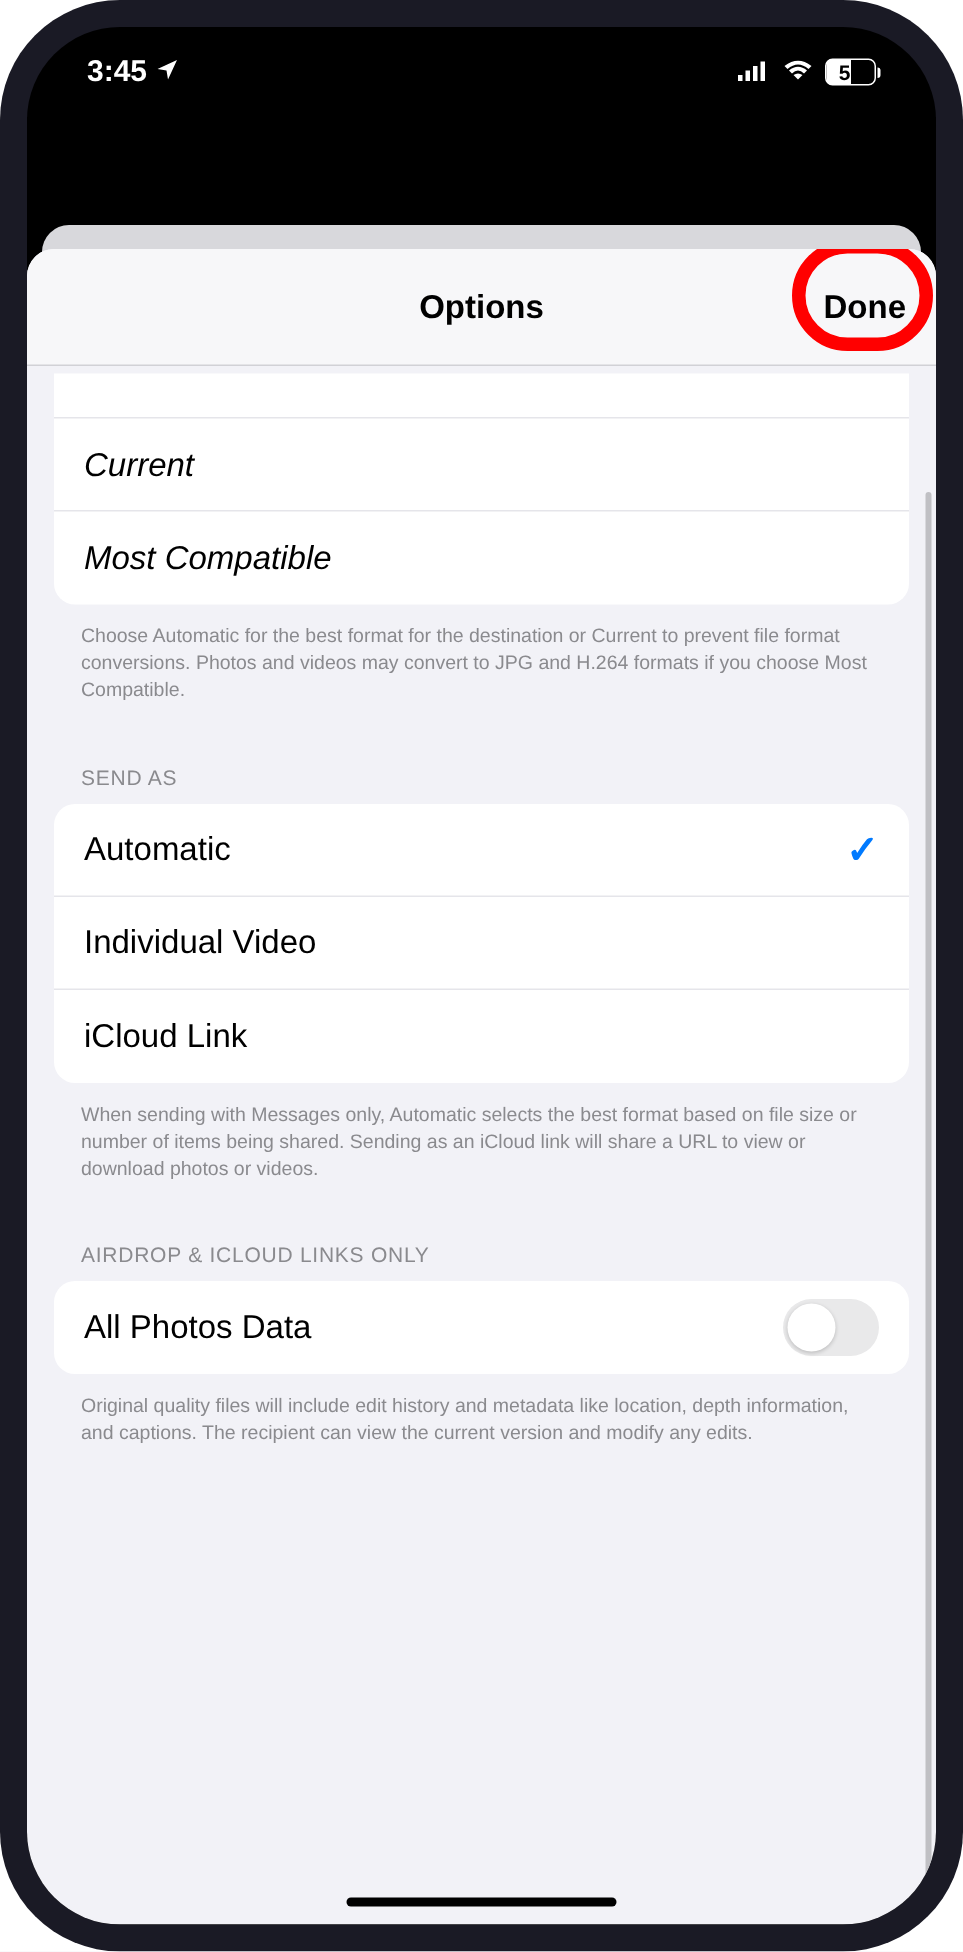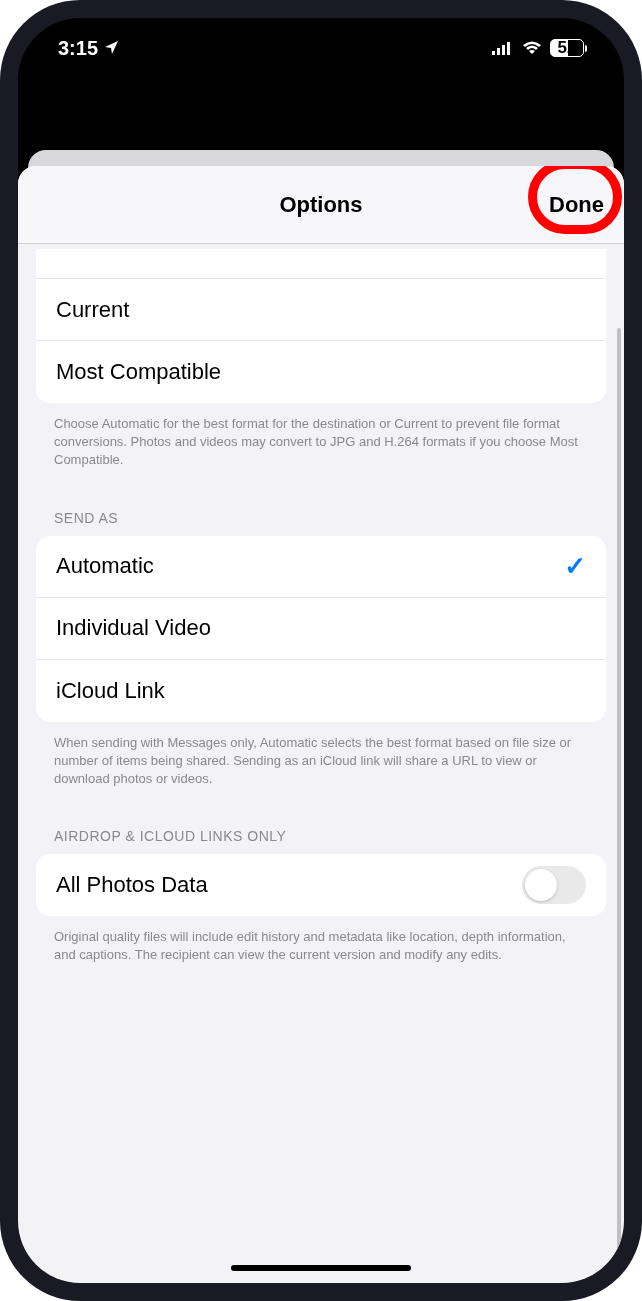--- a/index.html
+++ b/index.html
@@ -127,20 +127,21 @@
     }
     .list {
       background: #fff;
       border-radius: 14px;
       overflow: hidden;
     }
     .list.cutoff-top {
       border-top-left-radius: 0;
       border-top-right-radius: 0;
       margin-top: -1px;
+      font-style: italic;
     }
     .row {
       min-height: 62px;
       padding: 0 20px;
       display: flex;
       align-items: center;
       justify-content: space-between;
       font-size: 22px;
       color: #000;
       border-bottom: 0.5px solid #e5e5ea;
@@ -190,21 +191,21 @@
       height: 980px;
       background: #c0c0c4;
       border-radius: 2px;
     }
     .battery-box {
       display: inline-flex;
       align-items: center;
       border: 1.5px solid #fff;
       border-radius: 5px;
       padding: 1px 2px;
-      font-size: 17px;
+      font-size: 14px;
       font-weight: 700;
       background: linear-gradient(to right, #fff 52%, transparent 52%);
       color: #000;
       width: 34px;
       height: 18px;
       justify-content: center;
       position: relative;
     }
     .battery-box::after {
       content: "";
@@ -219,21 +220,21 @@
   </style>
 </head>
 <body>
 
 <div class="phone-frame">
   <div class="phone-screen">
     <div class="dynamic-island"></div>
 
     <div class="status-bar">
       <div class="status-left">
-        <span>3:15</span>
+        <span>3:45</span>
         <span>
           <svg width="16" height="16" viewBox="0 0 16 16">
               <path d="M1 8 L14 2 L8 15 L7 9 Z" fill="#fff"></path>
             </svg>
         </span>
       </div>
       <div class="status-right">
         <span>
           <svg width="22" height="14" viewBox="0 0 22 14">
               <rect x="0" y="10" width="3" height="4" fill="#fff"></rect>

